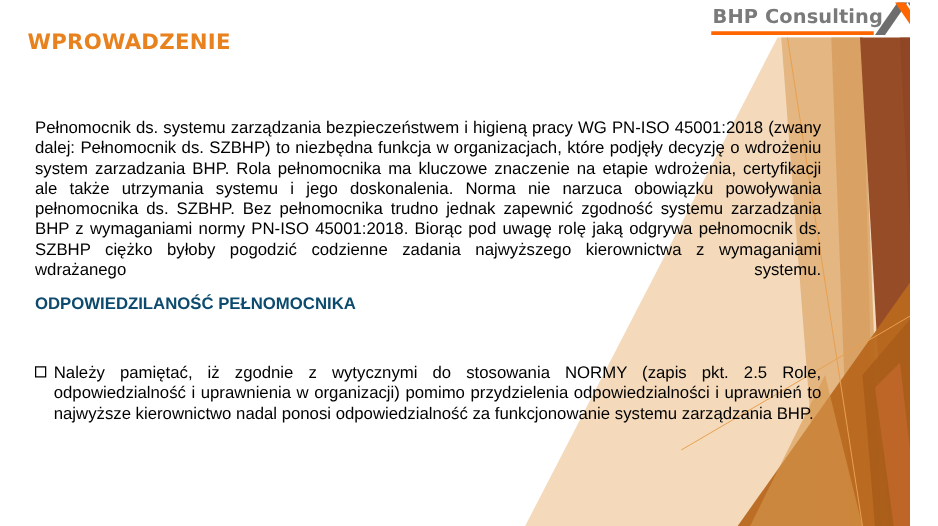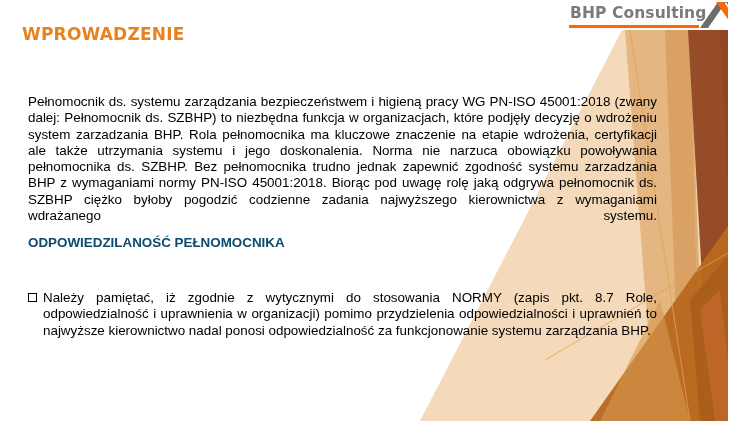--- a/index.html
+++ b/index.html
@@ -162,16 +162,16 @@
   <div class="title">WPROWADZENIE</div>
 
   <div class="body-text">
     <p>Pełnomocnik ds. systemu zarządzania  bezpieczeństwem i higieną pracy WG PN-ISO 45001:2018 (zwany dalej: Pełnomocnik ds. SZBHP) to niezbędna funkcja w organizacjach, które podjęły decyzję o wdrożeniu system zarzadzania BHP. Rola pełnomocnika ma kluczowe znaczenie na etapie wdrożenia, certyfikacji ale także utrzymania systemu i jego doskonalenia. Norma nie narzuca obowiązku powoływania pełnomocnika ds. SZBHP. Bez pełnomocnika trudno jednak zapewnić zgodność systemu zarzadzania BHP z wymaganiami normy PN-ISO 45001:2018. Biorąc pod uwagę rolę jaką odgrywa pełnomocnik ds. SZBHP ciężko byłoby pogodzić codzienne zadania najwyższego kierownictwa z wymaganiami wdrażanego systemu.</p>
   </div>
 
   <div class="section-heading">ODPOWIEDZILANOŚĆ PEŁNOMOCNIKA</div>
 
   <div class="bullet-row">
     <span class="bullet-box"></span>
-    <span class="bullet-text">Należy pamiętać, iż zgodnie z wytycznymi do stosowania NORMY (zapis pkt. 8.7 Role, odpowiedzialność i uprawnienia w organizacji) pomimo przydzielenia odpowiedzialności i uprawnień to najwyższe kierownictwo nadal ponosi  odpowiedzialność za funkcjonowanie systemu zarządzania BHP.</span>
+    <span class="bullet-text">Należy pamiętać, iż zgodnie z wytycznymi do stosowania NORMY (zapis pkt. 2.5 Role, odpowiedzialność i uprawnienia w organizacji) pomimo przydzielenia odpowiedzialności i uprawnień to najwyższe kierownictwo nadal ponosi  odpowiedzialność za funkcjonowanie systemu zarządzania BHP.</span>
   </div>
 
 </div>
 
 </body></html>

